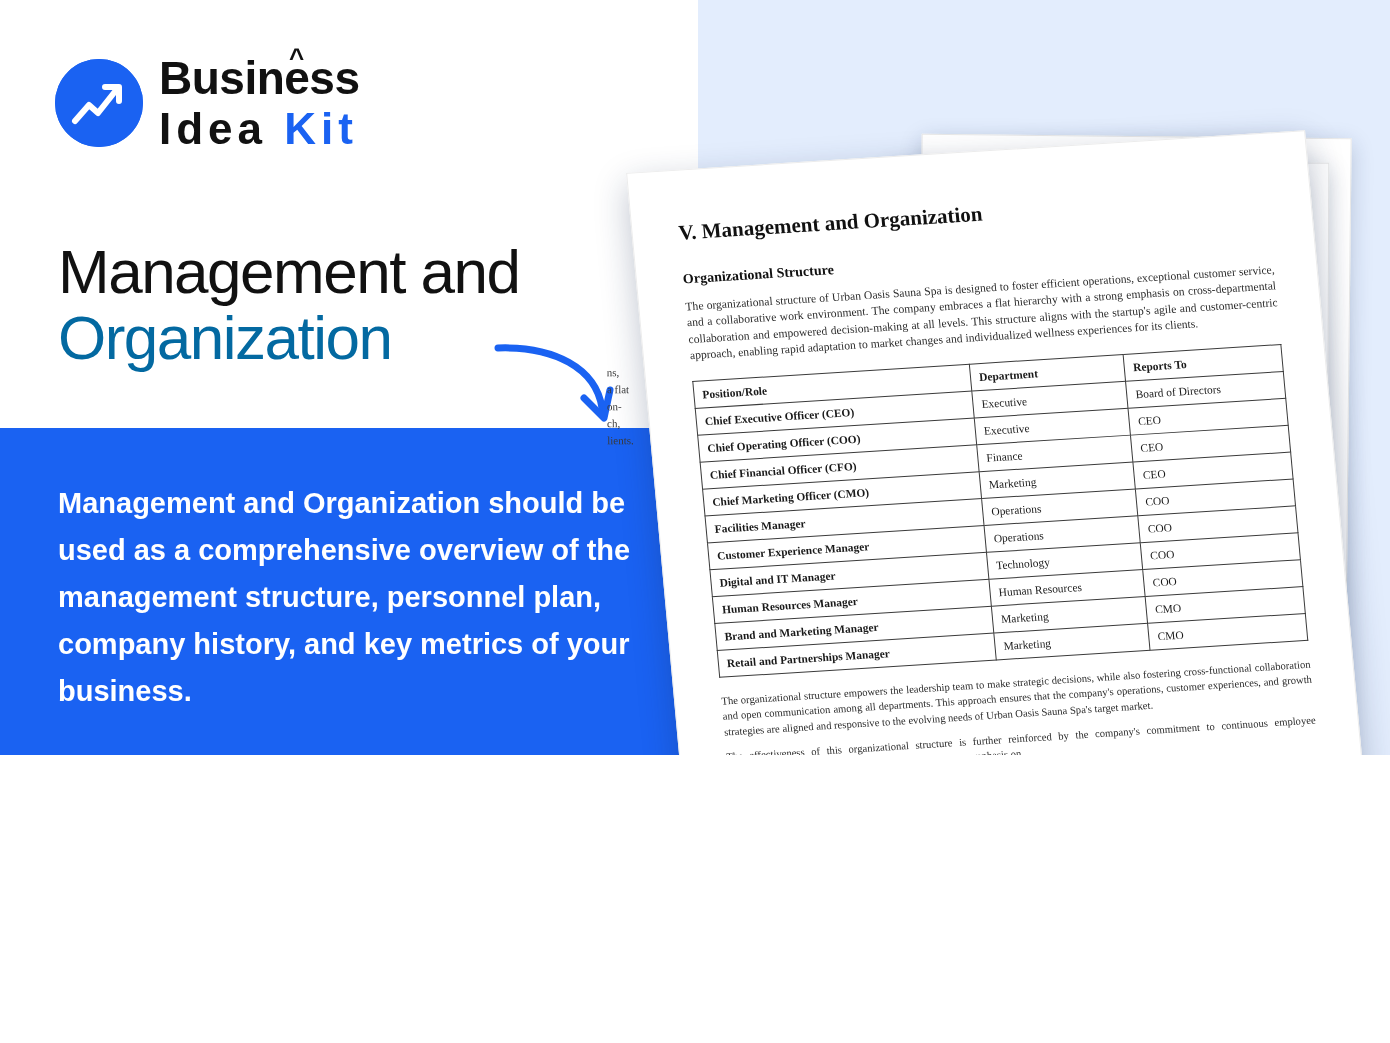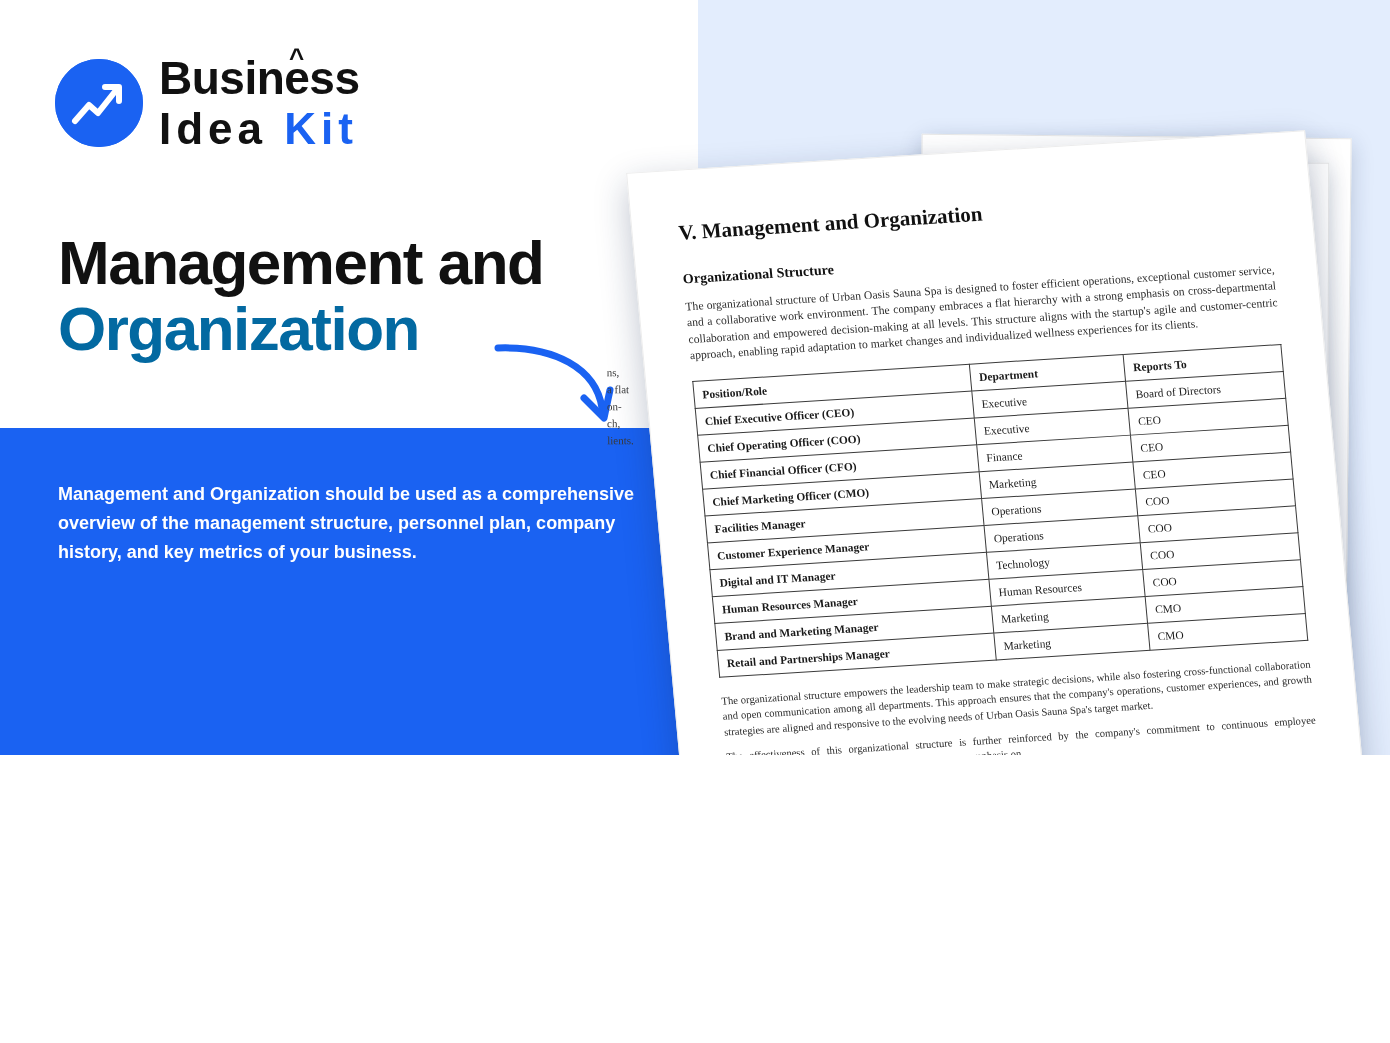--- a/index.html
+++ b/index.html
@@ -86,43 +86,43 @@
     font-size: 44px;
     font-weight: 800;
     color: #111111;
     letter-spacing: 5px;
   }
   .logo-line2 .kit { color: #1a62f2; }
 
   
   .headline {
     position: absolute;
-    left: 58px; top: 230px;
+    left: 58px; top: 239px;
     width: 640px;
     font-size: 62px;
-    font-weight: 700;
+    font-weight: 400;
     line-height: 1.06;
     letter-spacing: -1.5px;
     color: #111111;
   }
   .headline .second { color: #0369a1; display: block; }
 
   
   .arrow {
     position: absolute;
     left: 492px; top: 340px;
     width: 130px; height: 100px;
   }
 
   
   .description {
     position: absolute;
     left: 58px; top: 480px;
     width: 600px;
-    font-size: 18px;
+    font-size: 29px;
     font-weight: 700;
     line-height: 1.62;
     color: #ffffff;
   }
 
   
   .doc-stack {
     position: absolute;
     left: 600px; top: 120px;
     width: 790px; height: 800px;

